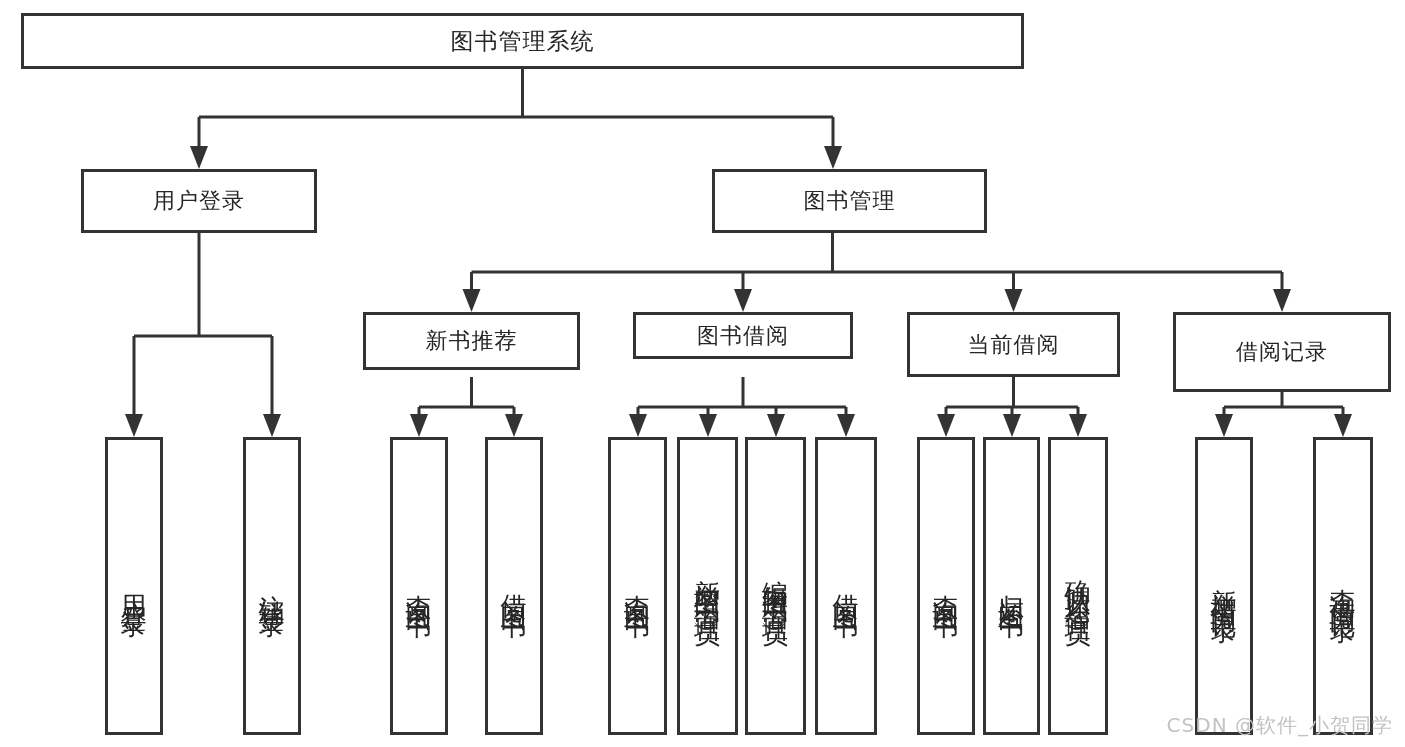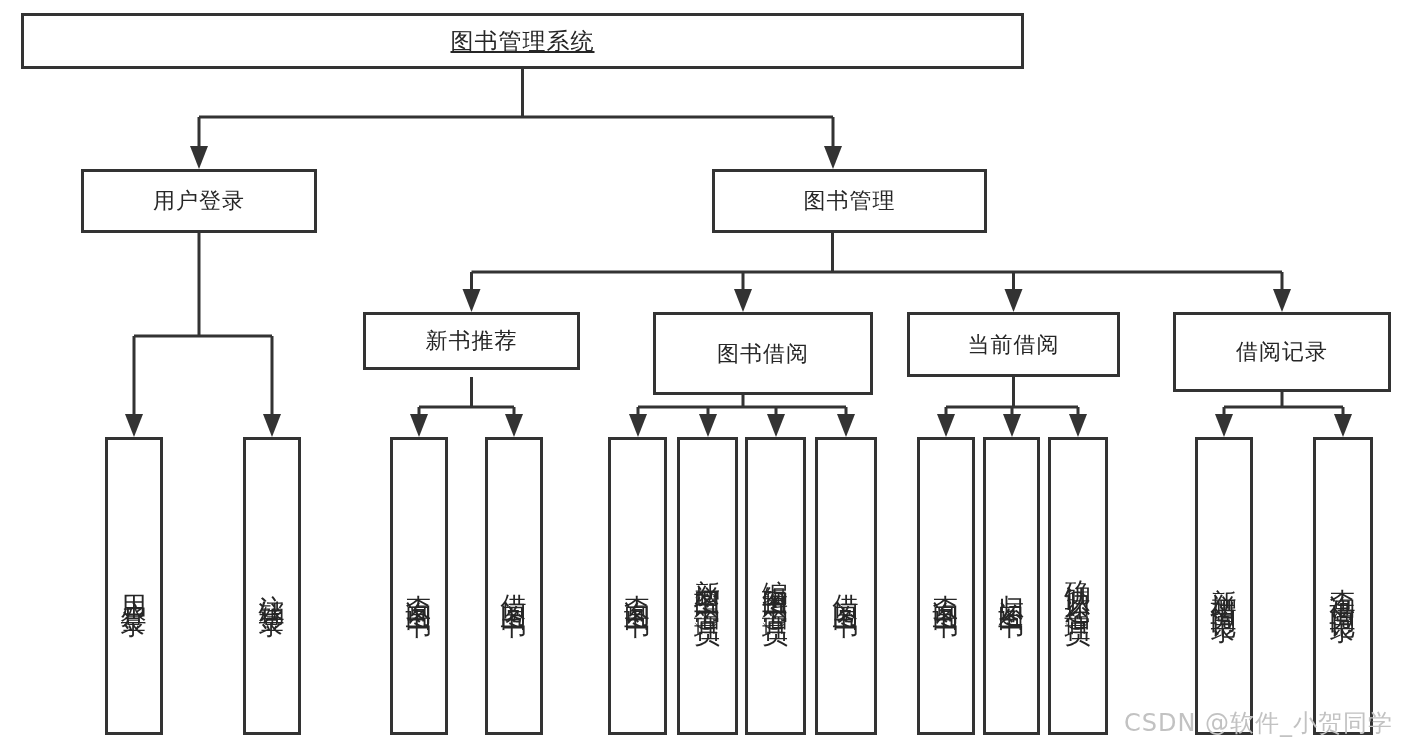--- a/index.html
+++ b/index.html
@@ -17,32 +17,32 @@
     border:3px solid #333333;
     background:#ffffff;
     color:#262626;
     display:flex;
     align-items:center;
     justify-content:center;
     z-index:1;
     text-align:center;
   }
   .hnode{font-size:22px;letter-spacing:1px;}
-  .root{font-size:23px;text-decoration:underline;}
+  .root{font-size:23px;}
   .vnode{
     writing-mode:vertical-rl;
     text-orientation:mixed;
     font-size:26px;
     letter-spacing:6px;
     line-height:1;
   }
   #watermark{
     position:absolute;
     right:12px;bottom:8px;
-    font-size:24px;
+    font-size:20px;
     color:#c2c2c2;
     z-index:2;
     letter-spacing:1px;
     white-space:nowrap;
   }
 </style>
 </head>
 <body>
 
 <div id="canvas">
@@ -93,21 +93,21 @@
       <polygon points="1334,414 1352,414 1343,437"></polygon>
     </g>
   </svg>
 
   <div class="node hnode root" style="left:21px;top:13px;width:1003px;height:56px">图书管理系统</div>
 
   <div class="node hnode" style="left:81px;top:169px;width:236px;height:64px">用户登录</div>
   <div class="node hnode" style="left:712px;top:169px;width:275px;height:64px">图书管理</div>
 
   <div class="node hnode" style="left:363px;top:312px;width:217px;height:58px">新书推荐</div>
-  <div class="node hnode" style="left:653px;top:312px;width:220px;height:83px">图书借阅</div>
+  <div class="node hnode" style="left:633px;top:312px;width:220px;height:47px">图书借阅</div>
   <div class="node hnode" style="left:907px;top:312px;width:213px;height:65px">当前借阅</div>
   <div class="node hnode" style="left:1173px;top:312px;width:218px;height:80px">借阅记录</div>
 
   <div class="node vnode" style="left:105px;top:437px;width:58px;height:298px">用户登录</div>
   <div class="node vnode" style="left:243px;top:437px;width:58px;height:298px">注销登录</div>
 
   <div class="node vnode" style="left:390px;top:437px;width:58px;height:298px">查询图书</div>
   <div class="node vnode" style="left:485px;top:437px;width:58px;height:298px">借阅图书</div>
 
   <div class="node vnode" style="left:608px;top:437px;width:59px;height:298px">查询图书</div>

